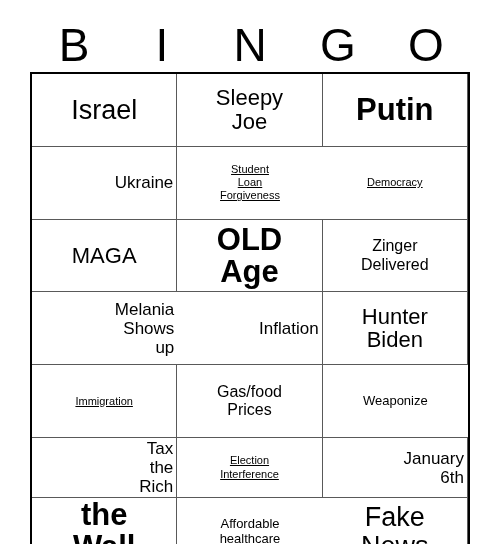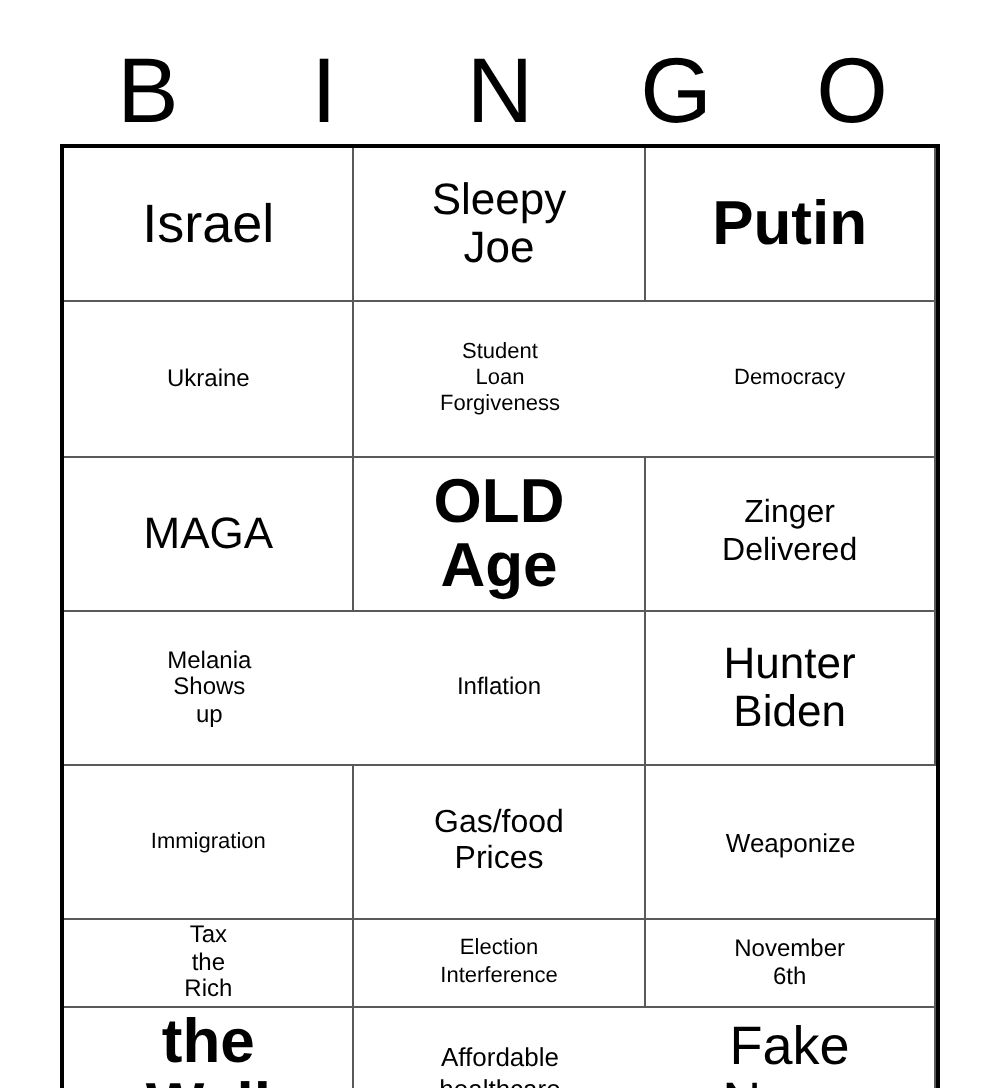--- a/index.html
+++ b/index.html
@@ -74,24 +74,24 @@
   .cell-text {
     display: block;
     width: 100%;
     white-space: pre-line;
   }
 
   
   .fs-xxl .cell-text { font-size: 31px; line-height: 1.03; font-weight: bold; }
   .fs-xl  .cell-text { font-size: 27px; line-height: 1.06; }
   .fs-lg  .cell-text { font-size: 22px; line-height: 1.08; }
-  .fs-md  .cell-text { font-size: 12px; line-height: 1.12; }
+  .fs-md  .cell-text { font-size: 17px; line-height: 1.12; text-align: right; }
   .fs-sm  .cell-text { font-size: 16px; line-height: 1.15; }
   .fs-xs  .cell-text { font-size: 13px; line-height: 1.18; }
-  .fs-xxs .cell-text { font-size: 11px; line-height: 1.20; }
+  .fs-xxs .cell-text { font-size: 11px; line-height: 1.20; text-decoration: underline; }
 </style>
 </head>
 <body>
 
 <div id="card">
 
   <div id="bingo-header">
     <div class="header-letter">B</div>
     <div class="header-letter">I</div>
     <div class="header-letter">N</div>
@@ -157,21 +157,21 @@
       <div class="bingo-cell fs-md">
         <span class="cell-text">Tax
 the
 Rich</span>
       </div>
       <div class="bingo-cell fs-xxs">
         <span class="cell-text">Election
 Interference</span>
       </div>
       <div class="bingo-cell fs-md">
-        <span class="cell-text">November
+        <span class="cell-text">January
 6th</span>
       </div>
       <div class="bingo-cell fs-xxl">
         <span class="cell-text">the
 Wall</span>
       </div>
       <div class="bingo-cell fs-xs">
         <span class="cell-text">Affordable
 healthcare</span>
       </div>

